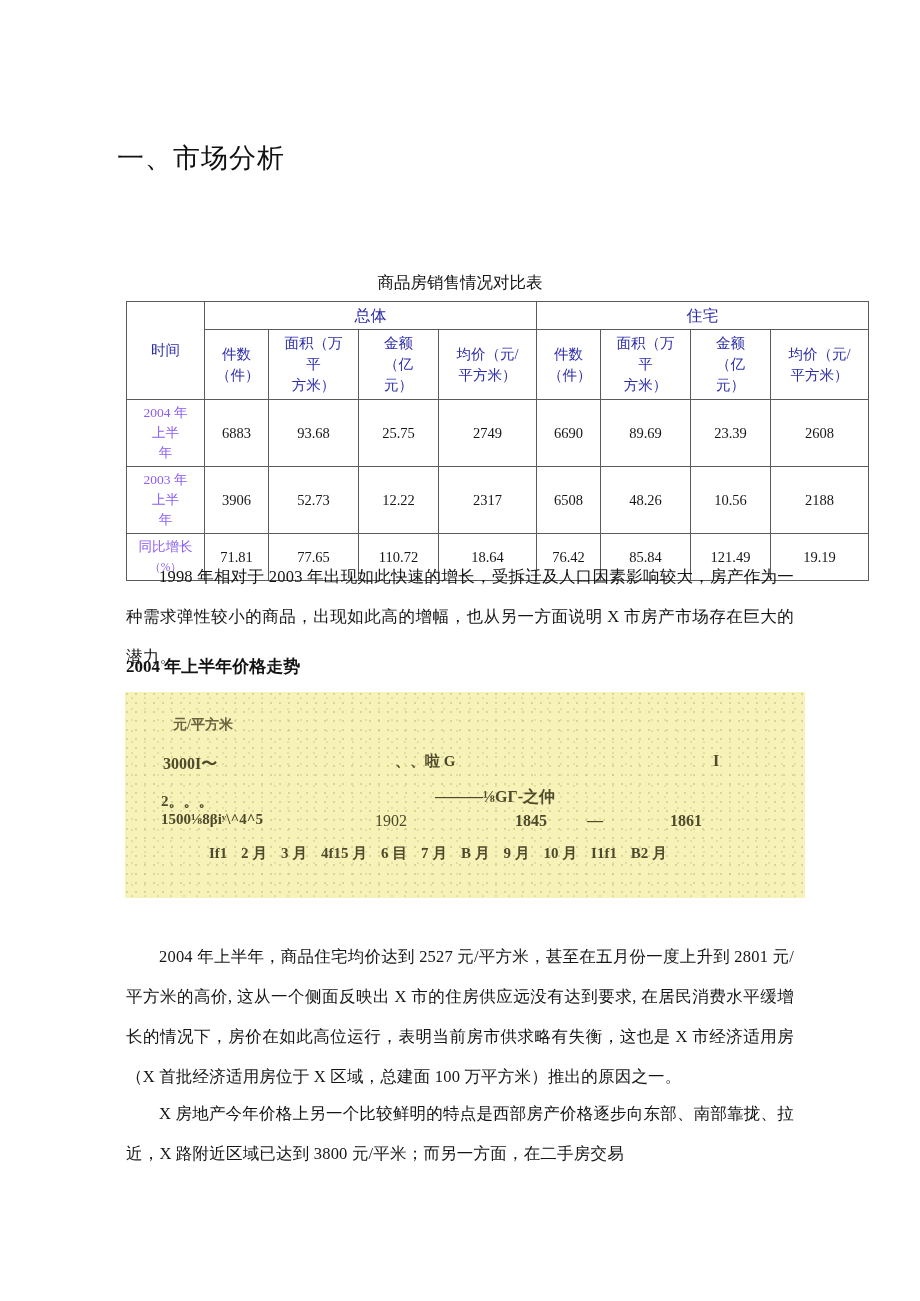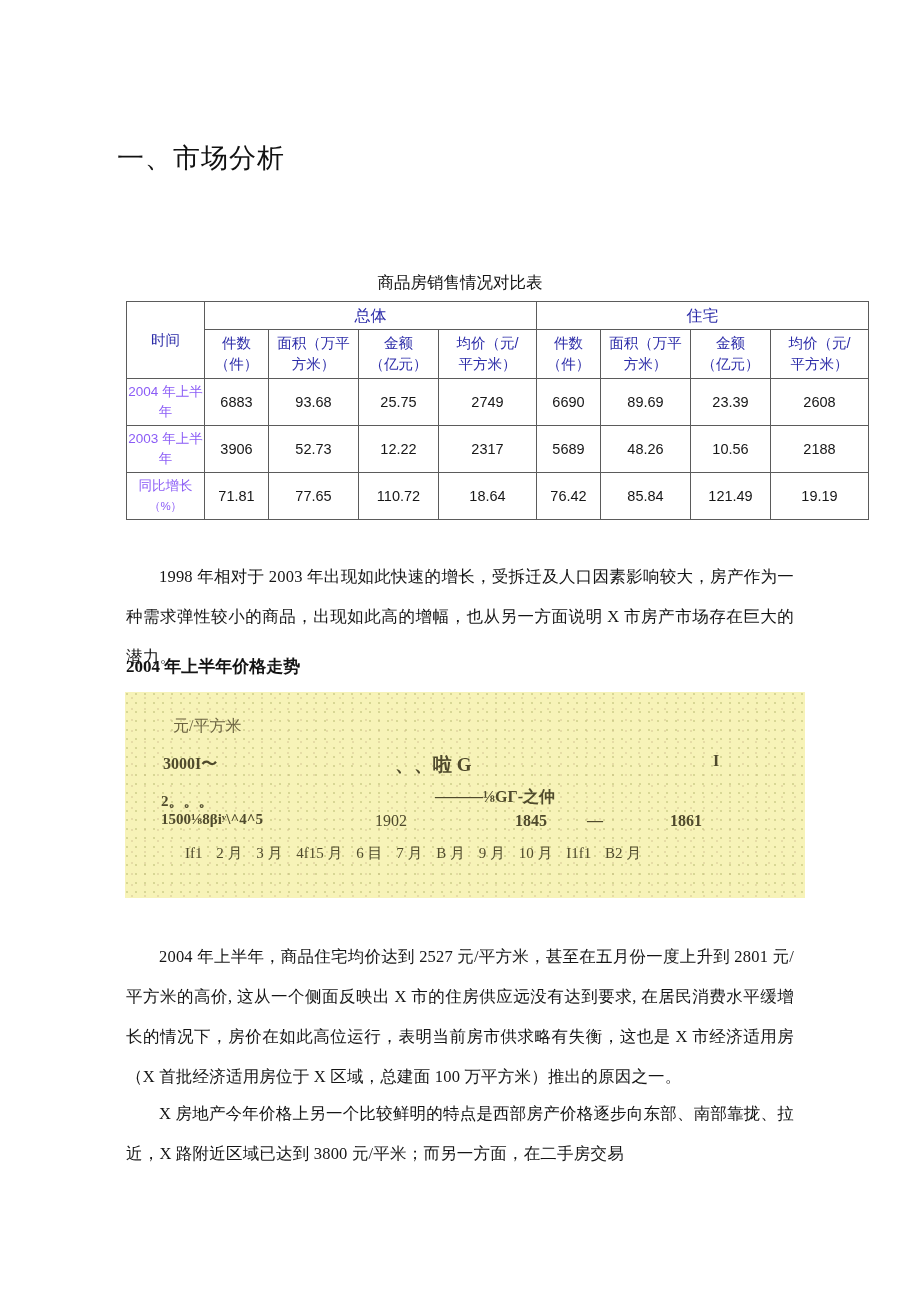--- a/index.html
+++ b/index.html
@@ -70,24 +70,24 @@
   table.salestbl {
     border-collapse: collapse;
     width: 666px;
     table-layout: fixed;
     font-size: 14.5px;
   }
   table.salestbl td {
     border: 1px solid #5b5b5b;
     text-align: center;
     vertical-align: middle;
-    padding: 3px 1px;
+    padding: 3px 11px;
     line-height: 21px;
     color: #161616;
-    font-family: Liberation Sans, sans-serif;
+    font-family: Liberation Serif, serif;
   }
   table.salestbl td.hd {
     color: #2b2ba8;
   }
   table.salestbl td.grp {
     color: #2b2ba8;
     font-size: 16px;
   }
   table.salestbl td.rowhd {
     color: #8b5cf6;
@@ -125,37 +125,38 @@
       radial-gradient(circle at 7px 6px, rgba(205,185,140,0.40) 0.8px, transparent 1px);
     background-size: 9px 9px, 13px 11px;
     overflow: hidden;
     color: #5a5334;
     font-family: "Liberation Serif", "DejaVu Serif", serif;
   }
   .chart-ylabel {
     position: absolute;
     left: 48px;
     top: 24px;
-    font-size: 16px;
+    font-size: 14px;
     color: #6b6340;
+    font-weight: bold;
   }
   .chart-ytick {
     position: absolute;
     left: 38px;
     top: 62px;
     font-size: 16px;
     font-weight: bold;
     color: #4f4a2c;
     white-space: nowrap;
   }
   .chart-glyph-mid {
     position: absolute;
     left: 270px;
     top: 60px;
-    font-size: 19px;
+    font-size: 15px;
     font-weight: bold;
     color: #4f4a2c;
     white-space: nowrap;
   }
   .chart-glyph-right {
     position: absolute;
     left: 588px;
     top: 60px;
     font-size: 16px;
     font-weight: bold;
@@ -206,24 +207,24 @@
   .chart-num-1861 {
     position: absolute;
     left: 545px;
     top: 120px;
     font-size: 16px;
     font-weight: bold;
     color: #4f4a2c;
   }
   .chart-xaxis {
     position: absolute;
-    left: 60px;
+    left: 84px;
     top: 152px;
     font-size: 15px;
-    font-weight: normal;
+    font-weight: bold;
     color: #4f4a2c;
     white-space: nowrap;
   }
   .chart-xaxis span { margin-right: 10px; }
   .chart-legend {
     position: absolute;
     left: 62px;
     top: 182px;
     font-size: 14.5px;
     font-weight: bold;
@@ -329,21 +330,21 @@
 
         <tr>
           <td class="rowhd">
             <div>2003 年上半</div>
             <div>年</div>
           </td>
           <td>3906</td>
           <td>52.73</td>
           <td>12.22</td>
           <td>2317</td>
-          <td>5689</td>
+          <td>6508</td>
           <td>48.26</td>
           <td>10.56</td>
           <td>2188</td>
         </tr>
 
         <tr>
           <td class="rowhd">
             <div>同比增长</div>
             <div class="sup-small">（%）</div>
           </td>

